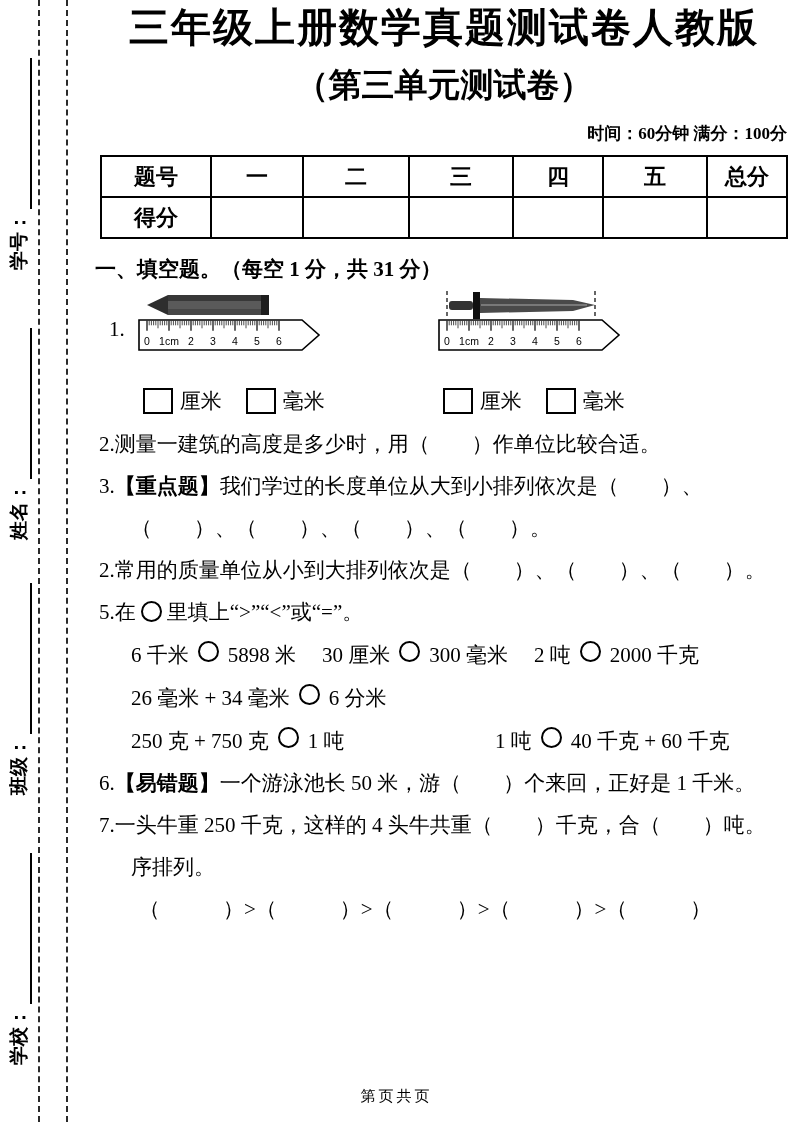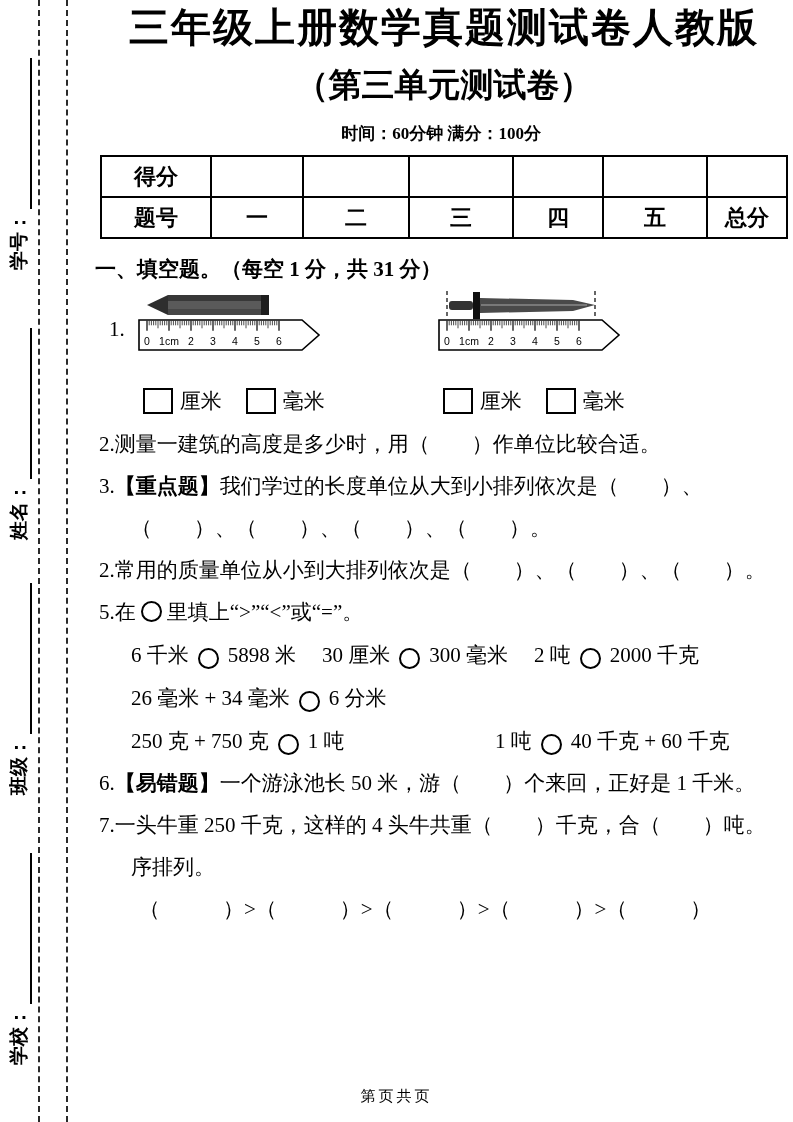--- a/index.html
+++ b/index.html
@@ -14,21 +14,21 @@
   .mgroup { position:absolute; left:6px; width:212px; display:flex; align-items:flex-end;
             transform:rotate(-90deg); transform-origin:0 0; font-size:19px; font-weight:bold;
             white-space:nowrap; }
   .mline { flex:1; margin-left:4px; border-bottom:2px solid #000; height:5px; }
 
   .content { position:absolute; left:95px; top:0; width:698px; }
   .title { text-align:center; font-family:"Liberation Sans","DejaVu Sans",sans-serif;
            font-weight:bold; font-size:40px; letter-spacing:2px; }
   .subtitle { margin-top:8px; text-align:center; font-family:"Liberation Sans","DejaVu Sans",sans-serif;
               font-weight:bold; font-size:33px; }
-  .meta { margin:14px 6px 10px 0; text-align:center; font-size:17px; font-weight:bold; }
+  .meta { margin:14px 6px 10px 0; text-align:right; font-size:17px; font-weight:bold; }
 
   table.score { border-collapse:collapse; table-layout:fixed; width:688px; margin-left:5px; }
   table.score td { border:2.5px solid #000; height:41px; text-align:center;
                    font-size:22px; font-weight:bold; }
 
   .sec-head { margin:16px 0 4px 0; font-size:21px; font-weight:bold; }
 
   .q { font-size:21px; margin-left:4px; }
   .q-line { min-height:42px; line-height:42px; white-space:nowrap; }
   .indent { padding-left:32px; }
@@ -40,21 +40,21 @@
   .figs { display:flex; gap:100px; margin-left:10px; }
   .fig-units { display:flex; align-items:center; margin:14px 0 0 8px; font-size:21px; }
   .ubox { width:30px; height:26px; border:2px solid #000; margin-right:7px; flex:none; }
   .ubox.second { margin-left:24px; }
   .rtext { font-size:10.5px; text-anchor:middle; fill:#000;
            font-family:"Liberation Sans","DejaVu Sans",sans-serif; }
 
   
   .q5-row { display:flex; align-items:center; min-height:43px; padding-left:32px;
             font-size:21px; column-gap:26px; }
-  .cmp { display:flex; align-items:flex-end; white-space:nowrap; }
+  .cmp { display:flex; align-items:flex-start; white-space:nowrap; }
   .cmp.w1 { width:338px; }
   .circ { width:21px; height:21px; border:2px solid #000; border-radius:50%;
           margin:0 9px; flex:none; display:inline-block; }
   .circ.inline { vertical-align:-3px; margin:0 5px; }
   .tag { font-weight:bold; }
 
   .footer { position:absolute; left:0; right:0; bottom:16px; text-align:center;
             font-size:15px; letter-spacing:3px; }
 </style>
 </head>
@@ -93,36 +93,36 @@
         <col style="width:110px">
           <col style="width:92px">
           <col style="width:106px">
         <col style="width:104px">
           <col style="width:90px">
           <col style="width:104px">
           <col>
       </colgroup>
       <tbody>
           <tr>
-        <td>得分</td>
-        <td></td>
-        <td></td>
-        <td></td>
-        <td></td>
-        <td></td>
-        <td></td>
-      </tr>
-      <tr>
         <td>题号</td>
         <td>一</td>
         <td>二</td>
         <td>三</td>
         <td>四</td>
         <td>五</td>
         <td>总分</td>
+      </tr>
+      <tr>
+        <td>得分</td>
+        <td></td>
+        <td></td>
+        <td></td>
+        <td></td>
+        <td></td>
+        <td></td>
       </tr>
     </tbody>
       </table>
 
     <div class="sec-head">一、填空题。（每空 1 分，共 31 分）</div>
 
     <div class="q1">
       <span class="qnum">1.</span>
       <div class="figs">
 

